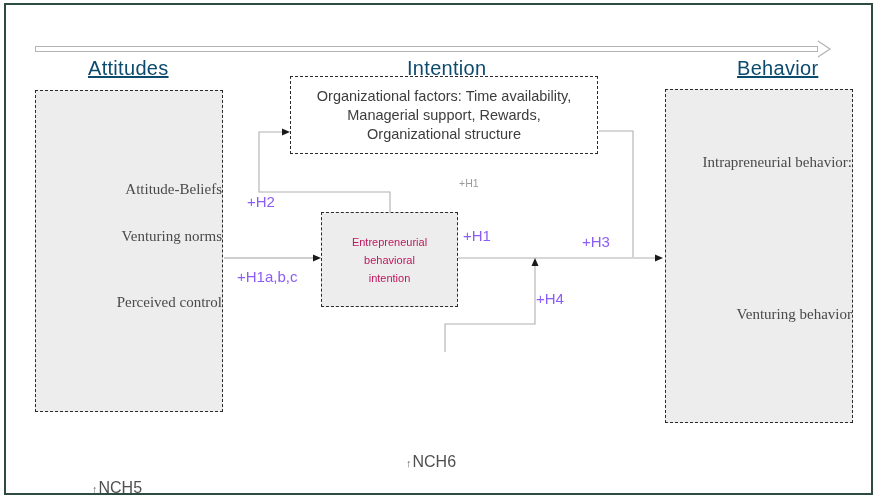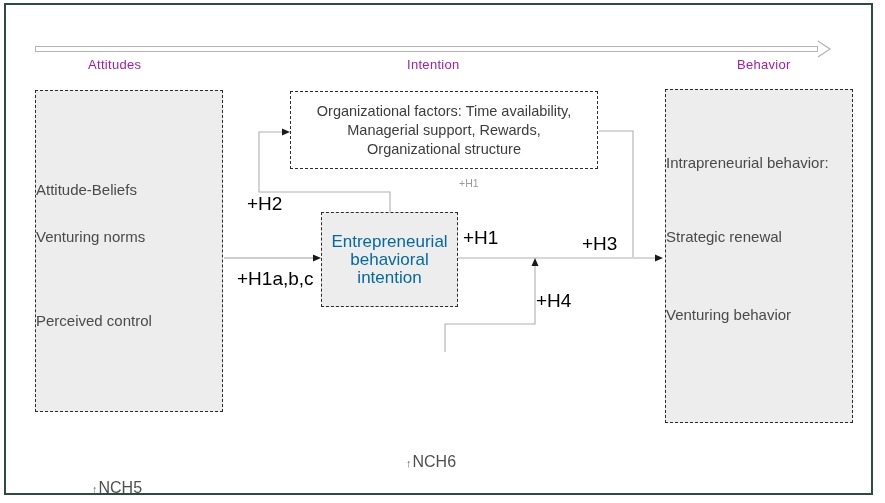--- a/index.html
+++ b/index.html
@@ -34,37 +34,39 @@
   .fill-white { background: #ffffff; }
   .center-flex {
     display: flex;
     align-items: center;
     justify-content: center;
     text-align: center;
   }
   .pre-lines { white-space: pre-line; }
   .stage-label {
     position: absolute;
-    font-size: 13px;
-    color: #a21caf;
+    font-size: 20px;
+    color: #0c4a6e;
     letter-spacing: 0.3px;
     white-space: nowrap;
+    text-decoration: underline;
   }
   .inner-label {
     position: absolute;
     left: 0; right: 0;
-    text-align: left;
+    text-align: right;
     font-size: 15px;
     color: #4a4a4a;
     white-space: nowrap;
+    font-family: Liberation Serif, serif;
   }
   .hyp-label {
     position: absolute;
-    font-size: 19px;
-    color: #000000;
+    font-size: 15px;
+    color: #8b5cf6;
     white-space: nowrap;
   }
   .hyp-label.small {
     font-size: 10.5px;
     color: #9a9a9a;
   }
   .footnote {
     position: absolute;
     font-size: 16px;
     color: #4f4f4f;
@@ -74,23 +76,23 @@
     font-size: 11px;
     color: #6a6a6a;
     margin-right: 1px;
   }
   .org-text {
     font-size: 14.5px;
     line-height: 19px;
     color: #3d3d3d;
   }
   .intent-text {
-    font-size: 17px;
+    font-size: 11px;
     line-height: 18px;
-    color: #0369a1;
+    color: #be185d;
   }
   .autonomy-text {
     font-size: 9px;
     color: #8b8b8b;
     letter-spacing: 0.3px;
   }
 </style>
 </head>
 <body>
 
@@ -130,39 +132,38 @@
     </g>
   </svg>
 
   <div class="stage-label" style="left:88px; top:57px;">Attitudes</div>
   <div class="stage-label" style="left:407px; top:57px;">Intention</div>
   <div class="stage-label" style="left:737px; top:57px;text-align:center;">Behavior</div>
 
   <div class="dashed-box fill-gray" style="left:35px; top:90px; width:188px; height:322px;">
     <div class="inner-label" style="top:90px;">Attitude-Beliefs</div>
     <div class="inner-label" style="top:137px;">Venturing norms</div>
-    <div class="inner-label" style="top:221px;">Perceived control</div>
+    <div class="inner-label" style="top:203px;">Perceived control</div>
   </div>
 
-  <div class="dashed-box fill-white center-flex" style="left:290px; top:91px; width:308px; height:78px;text-align:center;">
+  <div class="dashed-box fill-white center-flex" style="left:290px; top:76px; width:308px; height:78px;text-align:center;">
     <div class="org-text pre-lines">Organizational factors: Time availability,
 Managerial support, Rewards,
 Organizational structure</div>
   </div>
 
   <div class="dashed-box fill-gray center-flex" style="left:321px; top:212px; width:137px; height:95px;">
     <div class="intent-text pre-lines">Entrepreneurial
 behavioral
 intention</div>
   </div>
 
 
   <div class="dashed-box fill-gray" style="left:665px; top:89px; width:188px; height:334px;">
     <div class="inner-label" style="top:64px;">Intrapreneurial behavior:</div>
-    <div class="inner-label" style="top:138px;">Strategic renewal</div>
     <div class="inner-label" style="top:216px;">Venturing behavior</div>
   </div>
 
   <div class="hyp-label" style="left:247px; top:193px;">+H2</div>
   <div class="hyp-label" style="left:237px; top:268px;">+H1a,b,c</div>
   <div class="hyp-label" style="left:463px; top:227px;">+H1</div>
   <div class="hyp-label small" style="left:459px; top:177px;">+H1</div>
   <div class="hyp-label" style="left:582px; top:201px;margin-top:32px;">+H3</div>
   <div class="hyp-label" style="left:536px; top:290px;">+H4</div>
 

